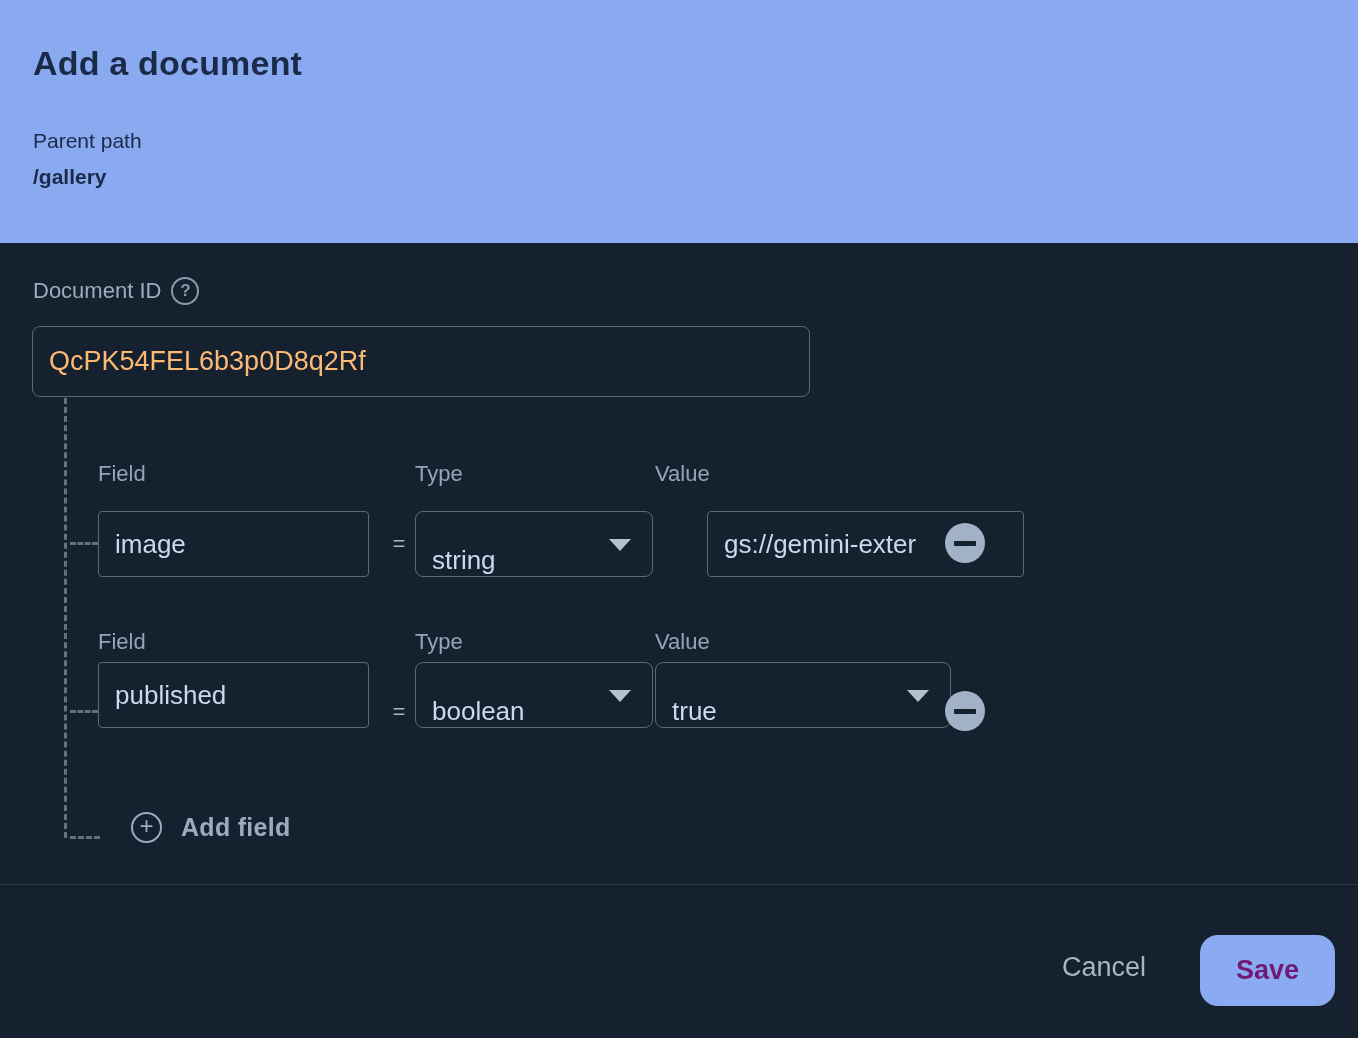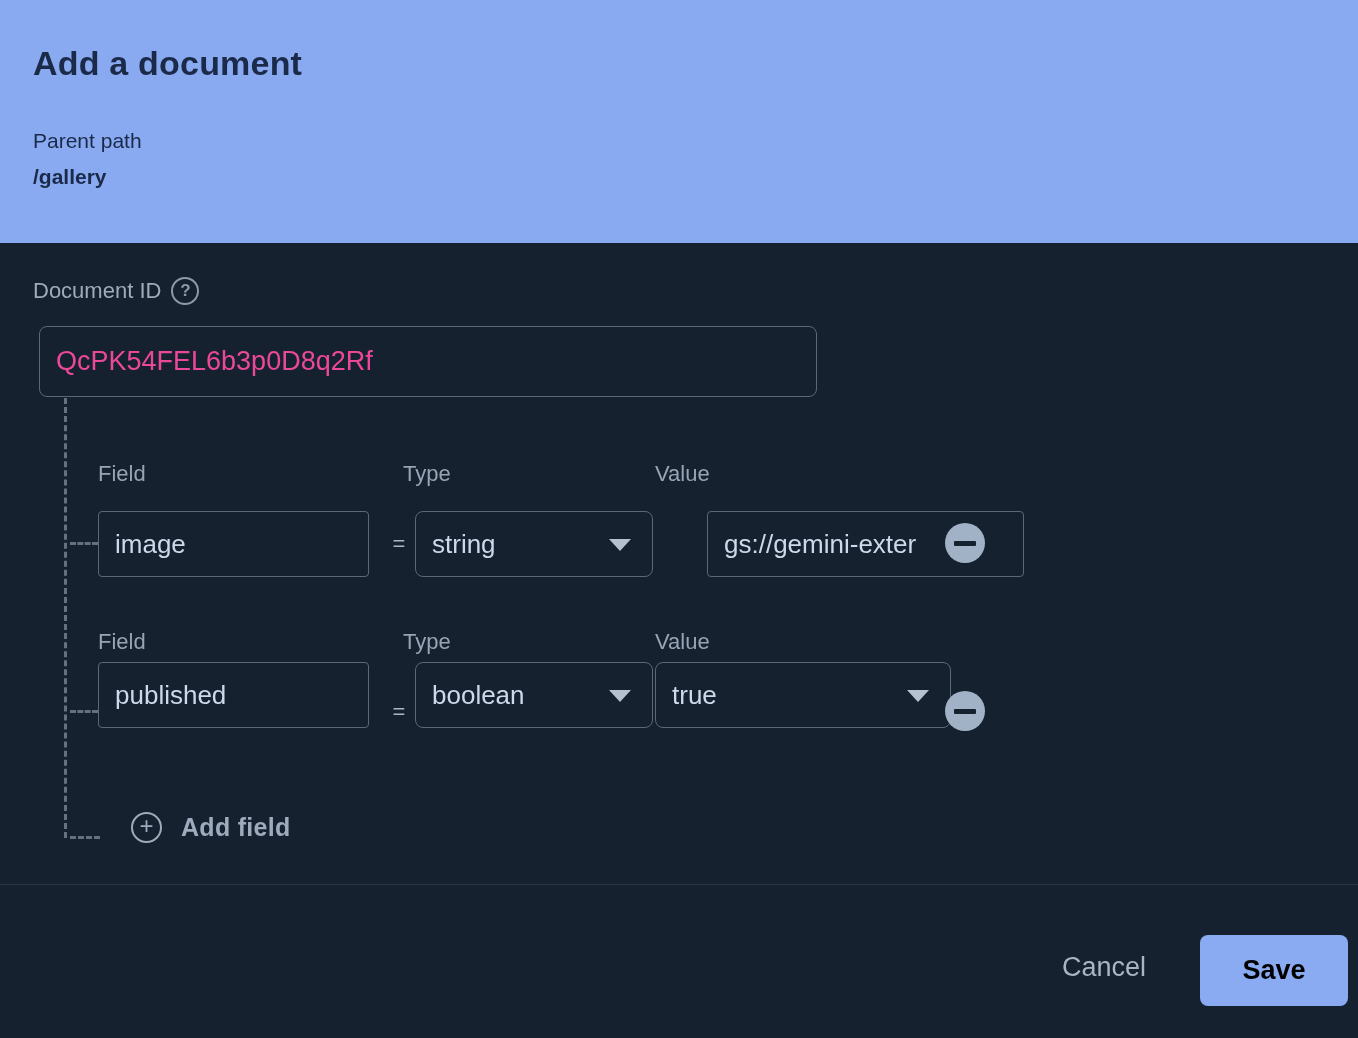--- a/index.html
+++ b/index.html
@@ -38,41 +38,41 @@
   .docid-label { font-size:22px; color:#9fabba; }
   .help-icon {
     width:28px; height:28px; border:2.5px solid #8d99a8; border-radius:50%;
     color:#8d99a8; font-size:17px; font-weight:700;
     display:flex; align-items:center; justify-content:center;
     cursor:pointer;
   }
   .docid-input {
     position:absolute; left:32px; top:326px; width:778px; height:71px;
     background:transparent; border:1px solid #5b6876; border-radius:8px;
-    color:#ec4899; font-size:27px; font-family:inherit;
-    padding:0 16px; outline:none;margin-left:7px;
+    color:#fdba74; font-size:27px; font-family:inherit;
+    padding:0 16px; outline:none;
   }
 
   
   .v-line {
     position:absolute; left:64px; top:398px; height:440px; width:0;
     border-left:3px dashed #66717f;
   }
   .h-stub {
     position:absolute; left:70px; width:28px; height:0;
     border-top:3px dashed #66717f;
   }
   .stub-1 { top:542px; }
   .stub-2 { top:710px; }
   .stub-3 { top:836px; width:30px; }
 
   
   .col-label { position:absolute; font-size:22px; color:#97a4b3; }
   .lbl-field { left:98px; }
-  .lbl-type  { left:403px;text-align:right; }
+  .lbl-type  { left:415px;text-align:right; }
   .lbl-value { left:655px; }
   .row1-labels { top:461px; }
   .row2-labels { top:629px; }
 
   .cell-input {
     position:absolute; height:66px;
     background:transparent; border:1px solid #5b6876; border-radius:4px;
     color:#cdd9ea; font-size:26px; font-family:inherit;
     padding:0 2px 0 16px; outline:none; white-space:nowrap; overflow:hidden;
   }
@@ -83,21 +83,21 @@
 
   .equals {
     position:absolute; left:386px; width:26px; text-align:center;
     font-size:22px; color:#aab6c4;
   }
   .eq1 { top:531px; } .eq2 { top:699px; }
 
   .select {
     position:absolute; height:66px;
     border:1px solid #5b6876; border-radius:8px;
-    display:flex; align-items:center;
+    display:flex; align-items:flex-end;
     color:#cdd9ea; font-size:26px; padding-left:16px;
     cursor:pointer;
   }
   .type-select  { left:415px; width:238px; }
   .value-select { left:655px; width:296px; }
   .arrow {
     position:absolute; right:21px; top:50%; margin-top:-5px;
     width:0; height:0;
     border-left:11px solid transparent; border-right:11px solid transparent;
     border-top:12px solid #b6c1cf;
@@ -130,23 +130,23 @@
   .divider {
     position:absolute; left:0; top:884px; width:1358px; height:1px;
     background:#2b3746;
   }
   .cancel-btn {
     position:absolute; left:1040px; top:944px; padding:8px 22px;
     background:none; border:none; cursor:pointer; font-family:inherit;
     font-size:27px; font-weight:500; color:#a9b5c3;
   }
   .save-btn {
-    position:absolute; left:1200px; top:935px; width:148px; height:71px;
-    background:#8aabf2; border:none; border-radius:8px; cursor:pointer;
-    font-family:inherit; font-size:27px; font-weight:600; color:#000000;
+    position:absolute; left:1200px; top:935px; width:135px; height:71px;
+    background:#8aabf2; border:none; border-radius:18px; cursor:pointer;
+    font-family:inherit; font-size:27px; font-weight:600; color:#701a75;
   }
 </style>
 </head>
 <body>
 
 <div class="dialog">
 
   <div class="header">
     <div class="title">Add a document</div>
     <div class="parent-label">Parent path</div>

